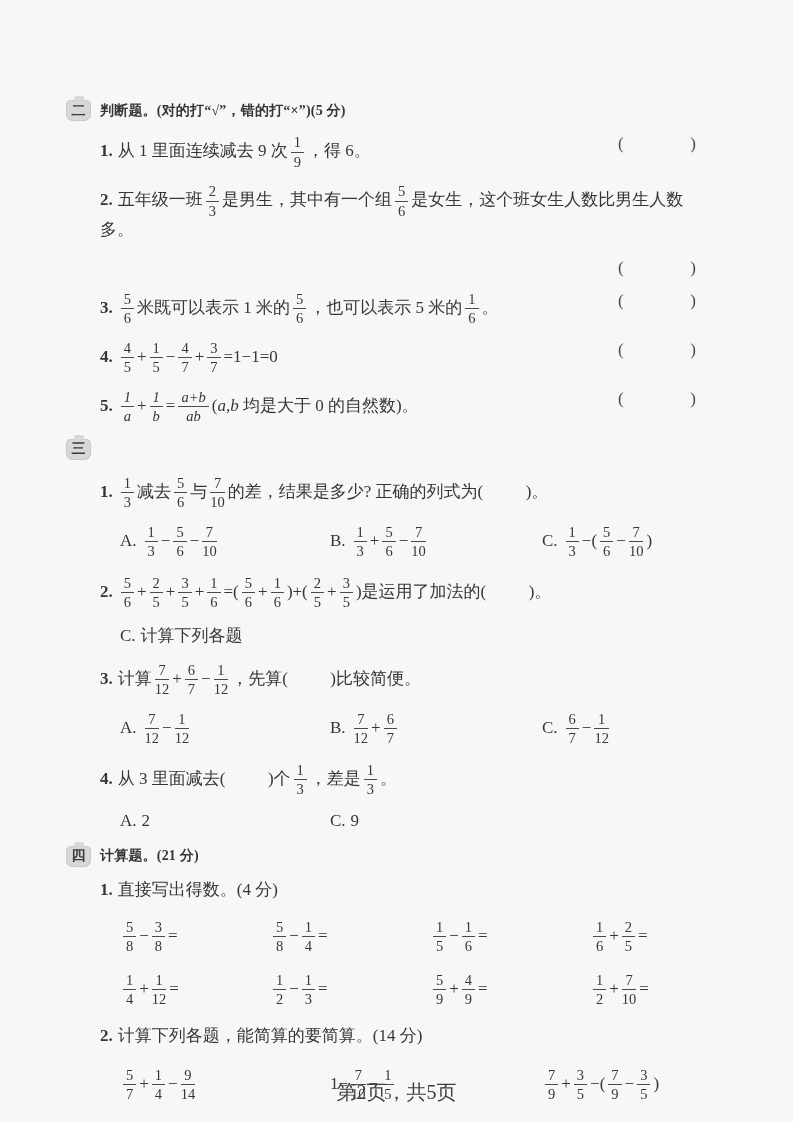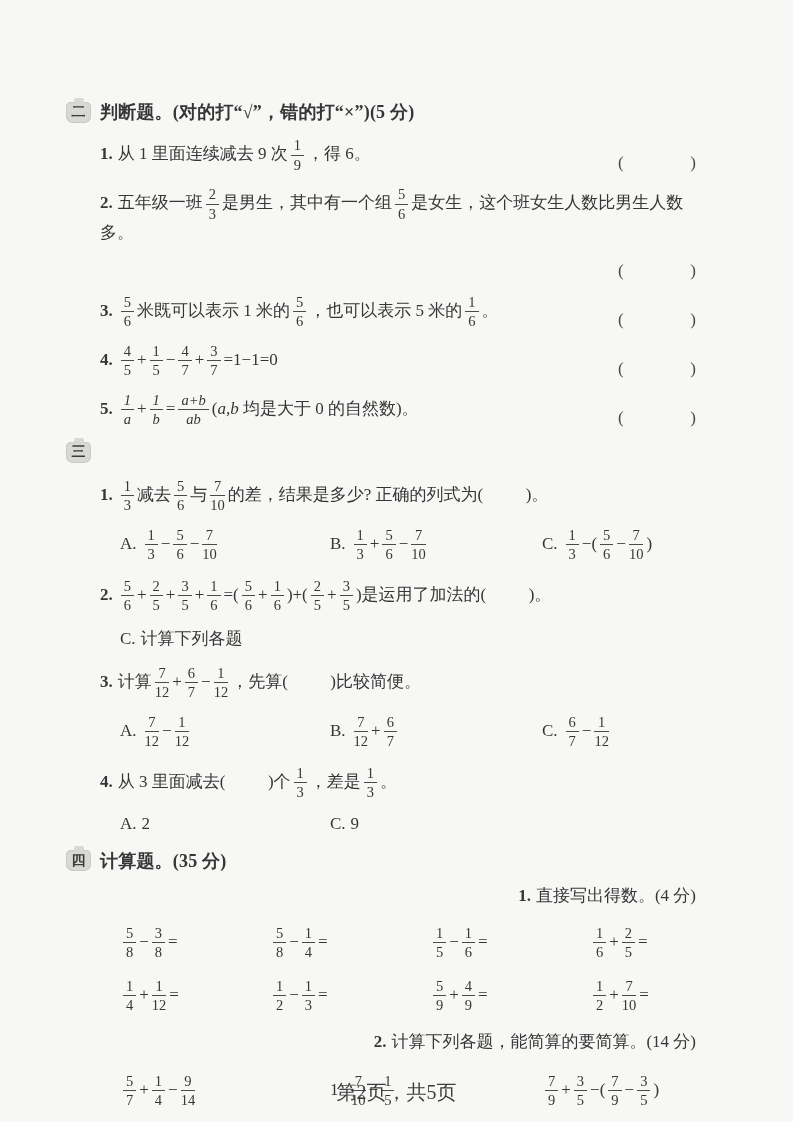--- a/index.html
+++ b/index.html
@@ -13,41 +13,41 @@
   
   .sec-header{display:flex;align-items:center;gap:9px;margin:14px 0 2px -34px;font-weight:700;}
   .badge{
     min-width:25px;height:21px;background:#d8d8d6;border-radius:5px 5px 7px 7px;
     display:inline-flex;align-items:center;justify-content:center;
     font-weight:700;font-size:14px;color:#3a3a3a;position:relative;
     box-shadow:inset 0 0 0 1px #c9c9c7;
   }
   .badge::before{content:"";position:absolute;top:-4px;left:50%;transform:translateX(-50%);
     width:10px;height:5px;background:#d8d8d6;border-radius:2px;}
-  .sec-title{font-size:18px;letter-spacing:.2px;}
+  .sec-title{font-size:14px;letter-spacing:.2px;}
   
   .frac{display:inline-block;text-align:center;vertical-align:middle;line-height:1;margin:1px 3px;font-size:14.5px;}
   .frac .fn{display:block;border-bottom:1px solid #4a4a4a;padding:0 3px 2px;}
   .frac .fd{display:block;padding-top:2px;}
   .frac.it{font-style:italic;}
   .q-line{white-space:pre-wrap;line-height:1.35;}
   .qnum{font-weight:700;margin-right:5px;}
   
-  .j-item{display:flex;align-items:flex-end;margin:13px 0;}
+  .j-item{display:flex;align-items:flex-start;margin:13px 0;}
   .j-item .q-line{flex:1;padding-right:8px;}
   .abr{display:inline-flex;justify-content:space-between;width:78px;flex:none;color:#4a4a4a;}
   .j-bracket-line{text-align:right;margin:16px 0 4px;}
   .j-bracket-line .abr{display:inline-flex;}
   
   .c-q{margin:15px 0 2px;}
   .opts{display:grid;grid-template-columns:210px 212px 1fr;margin:13px 0 15px 20px;align-items:center;}
   .opt{white-space:pre-wrap;}
   .opt-label{margin-right:5px;}
   
-  .sub-line{margin:12px 0 0;text-align:right;}
+  .sub-line{margin:12px 0 0;}
   .grid4{display:grid;grid-template-columns:150px 160px 160px 1fr;margin:17px 0 17px 20px;align-items:center;}
   .grid3{display:grid;grid-template-columns:210px 212px 1fr;margin:19px 0 19px 20px;align-items:center;}
   .cell{white-space:pre-wrap;}
   .footer{position:absolute;left:0;right:0;bottom:16px;text-align:center;font-size:20px;color:#3c3c3c;}
 </style>
 </head>
 <body>
 
 <div class="page">
   <div class="content" id="sections">
@@ -114,21 +114,21 @@
         </div>
         <div class="c-q q-line"><span class="qnum">4.</span><span>从 3 里面减去(          )个</span><span class="frac"><span class="fn">1</span><span class="fd">3</span></span><span>，差是</span><span class="frac"><span class="fn">1</span><span class="fd">3</span></span><span>。</span></div>
         <div class="opts">
           <div class="opt"><span class="opt-label">A.</span><span>2</span></div>
           <div class="opt"><span class="opt-label">C.</span><span>9</span></div>
         </div>
       </section>
       <section class="sec">
         <div class="sec-header">
           <span class="badge">四</span>
-          <span class="sec-title">计算题。(35 分)</span>
+          <span class="sec-title">计算题。(21 分)</span>
         </div>
         <div class="sub-line q-line"><span class="qnum">1.</span><span>直接写出得数。(4 分)</span></div>
         <div class="grid4">
           <div class="cell"><span class="frac"><span class="fn">5</span><span class="fd">8</span></span><span>−</span><span class="frac"><span class="fn">3</span><span class="fd">8</span></span><span>=</span></div>
           <div class="cell"><span class="frac"><span class="fn">5</span><span class="fd">8</span></span><span>−</span><span class="frac"><span class="fn">1</span><span class="fd">4</span></span><span>=</span></div>
           <div class="cell"><span class="frac"><span class="fn">1</span><span class="fd">5</span></span><span>−</span><span class="frac"><span class="fn">1</span><span class="fd">6</span></span><span>=</span></div>
           <div class="cell"><span class="frac"><span class="fn">1</span><span class="fd">6</span></span><span>+</span><span class="frac"><span class="fn">2</span><span class="fd">5</span></span><span>=</span></div>
         </div>
         <div class="grid4">
           <div class="cell"><span class="frac"><span class="fn">1</span><span class="fd">4</span></span><span>+</span><span class="frac"><span class="fn">1</span><span class="fd">12</span></span><span>=</span></div>

